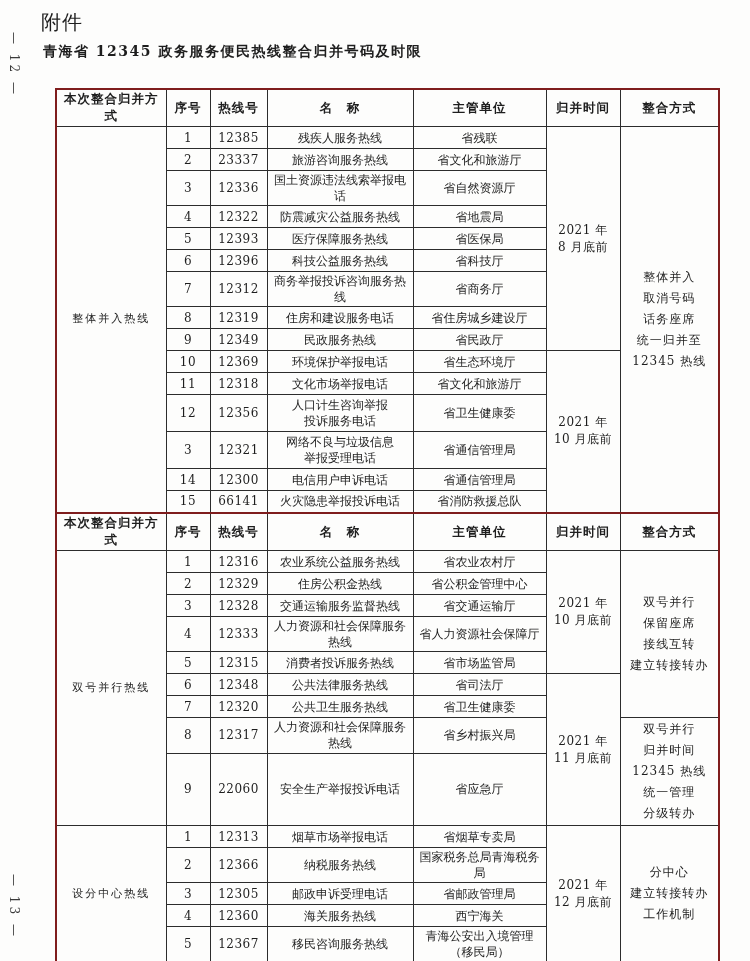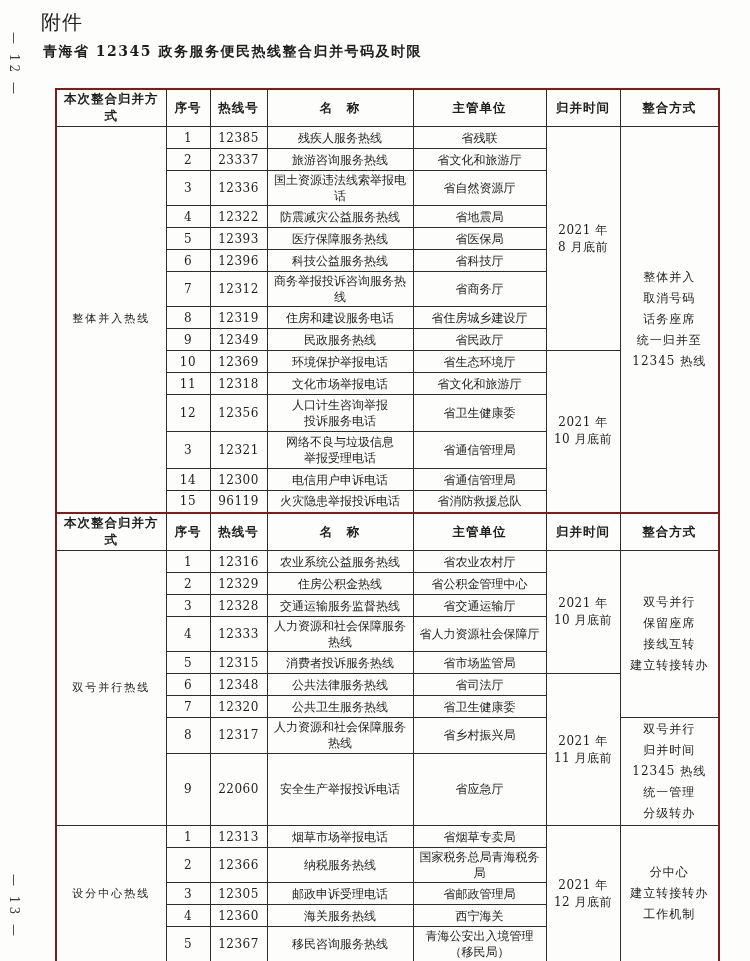--- a/index.html
+++ b/index.html
@@ -232,21 +232,21 @@
         <td class="num">12300</td>
         <td>
           <div>电信用户申诉电话</div>
         </td>
         <td>
           <div>省通信管理局</div>
         </td>
       </tr>
       <tr>
         <td class="num">15</td>
-        <td class="num">96119</td>
+        <td class="num">66141</td>
         <td>
           <div>火灾隐患举报投诉电话</div>
         </td>
         <td>
           <div>省消防救援总队</div>
         </td>
       </tr>
     </tbody>
 </table>
 

